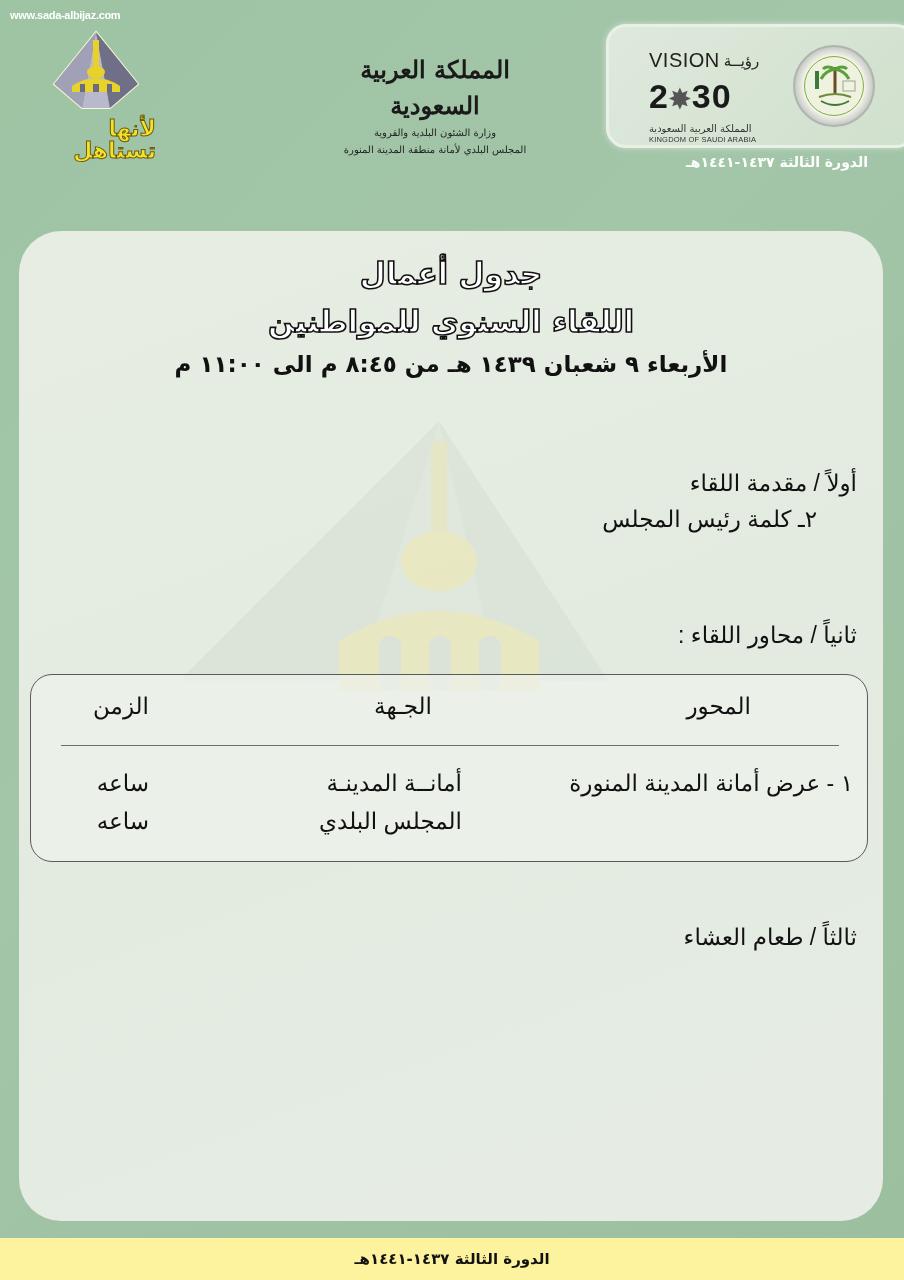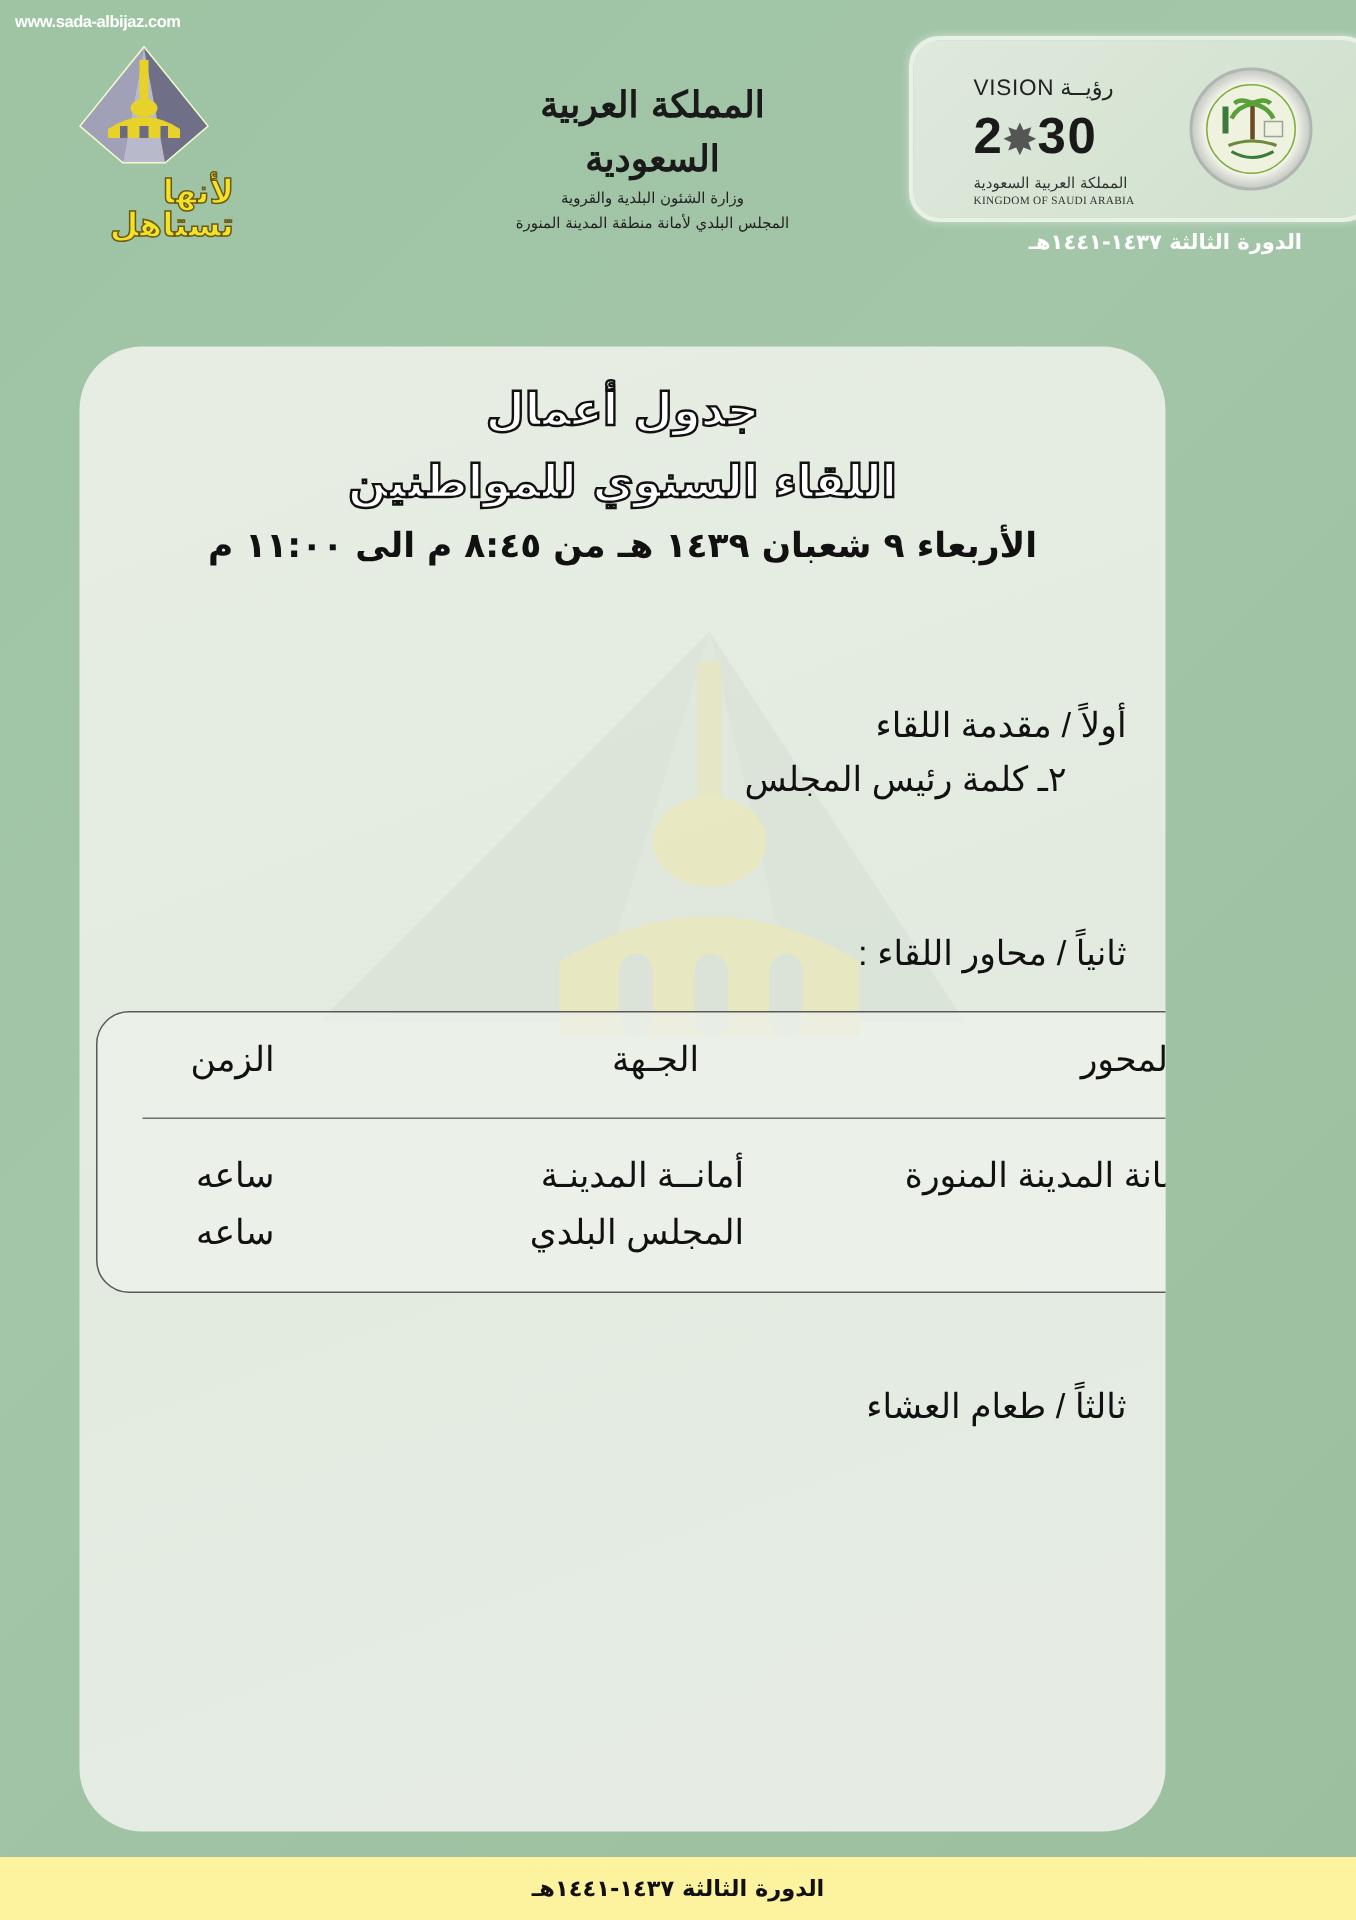--- a/index.html
+++ b/index.html
@@ -41,46 +41,45 @@
     
     .vision-box {
       position: absolute; left: 606px; top: 24px; width: 310px; height: 124px;
       border-radius: 20px;
       background: linear-gradient(135deg, #dfe9dc, #cfe0cc);
       border: 3px solid #e9f1e7;
       box-shadow: 0 0 6px rgba(255,255,255,0.5);
     }
     .vision-block { position: absolute; left: 40px; top: 22px; width: 130px; }
     .vision-row { display: flex; align-items: center; gap: 4px; font-family: "Liberation Sans", sans-serif; }
-    .vision-word { font-size: 15px; color: #222; letter-spacing: 0.5px; }
+    .vision-word { font-size: 20px; color: #222; letter-spacing: 0.5px; }
     .vision-ar { font-size: 15px; color: #222; direction: rtl; }
     .vision-year { font-size: 34px; font-weight: bold; color: #1a1a1a; line-height: 48px; font-family: "Liberation Sans", sans-serif; letter-spacing: 1px; }
     .vision-year .star { color: #555; font-size: 26px; }
     .vision-ksa-ar { font-size: 10px; color: #333; direction: rtl; text-align: left; line-height: 12px; }
-    .vision-ksa-en { font-size: 7.5px; color: #333; letter-spacing: 0.2px; line-height: 9px; font-family: Liberation Serif, serif; }
+    .vision-ksa-en { font-size: 7.5px; color: #333; letter-spacing: 0.2px; line-height: 9px; font-family: Liberation Sans, sans-serif; }
     .seal {
       position: absolute; left: 184px; top: 18px; width: 82px; height: 82px;
       border-radius: 50%;
       background: radial-gradient(circle, #f3f4ea 55%, #c9cdc7 70%, #8e9591 100%);
       border: 2px solid #b0b5b0;
       display: flex; align-items: center; justify-content: center;
     }
     .seal-inner { width: 60px; height: 60px; border-radius: 50%; border: 1px solid #7fae42; background: #eef2df; position: relative; }
     .term-top {
       position: absolute; right: 36px; top: 154px;
       direction: rtl; font-weight: bold; font-size: 14px; color: #ffffff;
       font-family: "DejaVu Sans", sans-serif;
     }
     
     .card {
-      position: absolute; left: 19px; top: 231px; width: 724px; height: 990px;
+      position: absolute; left: 19px; top: 231px; width: 864px; height: 990px;
       border-radius: 42px;
       background: linear-gradient(160deg, #e7ede3 0%, #e3ebe1 50%, #e6ece3 100%);
       overflow: hidden;
-      margin-left: 34px;
     }
     .bg-emblem { position: absolute; left: 150px; top: 180px; width: 460px; height: 300px; opacity: 0.55; }
     .doc-title {
       position: absolute; top: 18px; left: 0; width: 100%;
       text-align: center; direction: rtl;
       font-size: 30px; font-weight: bold; color: #fff;
       -webkit-text-stroke: 1.6px #111; line-height: 50px;
       font-family: "DejaVu Sans", sans-serif;
     }
     .doc-subtitle { top: 66px; }

